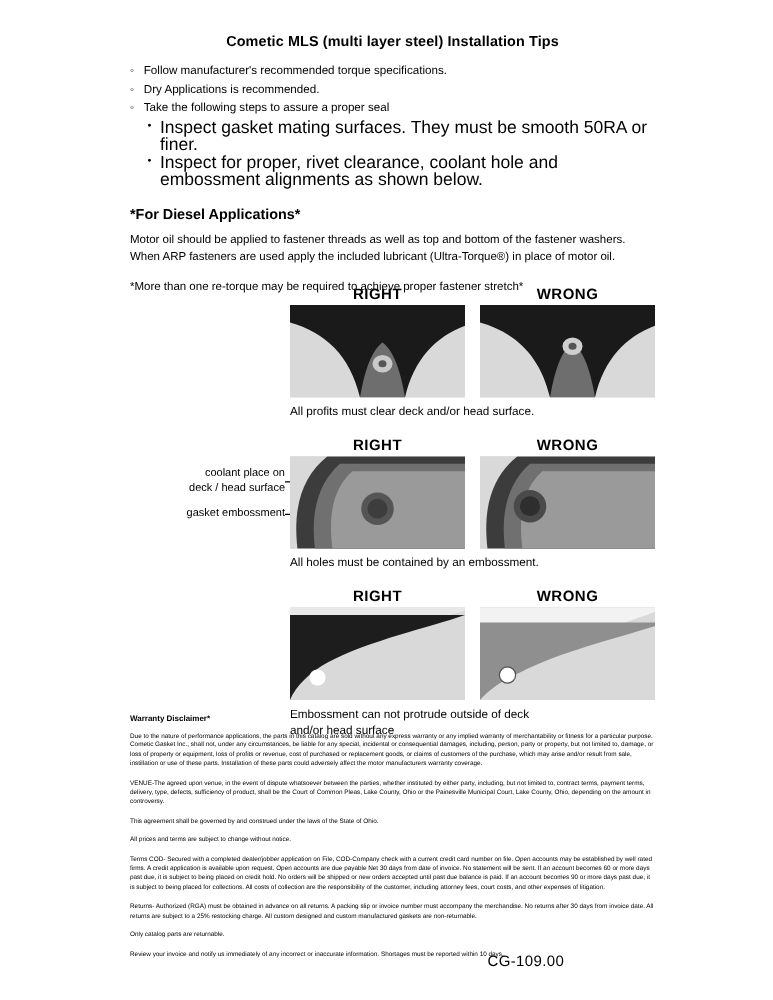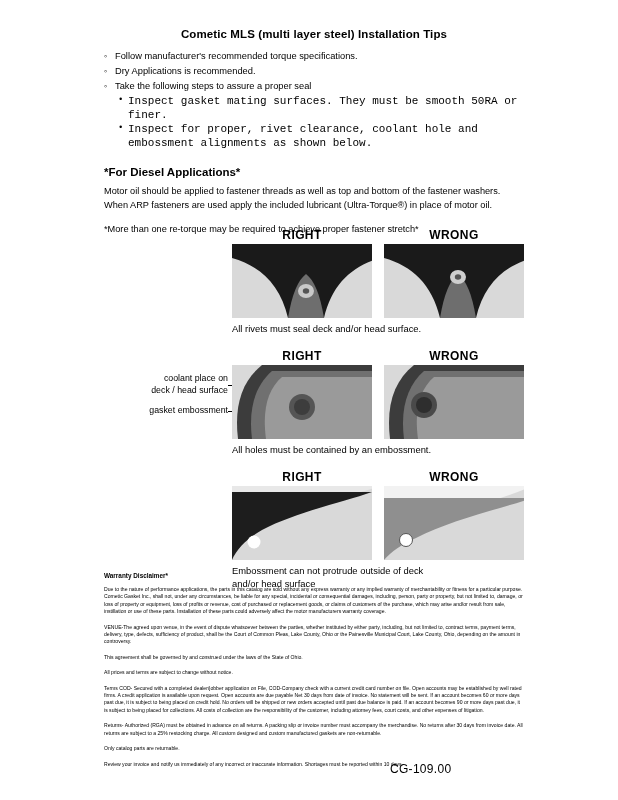--- a/index.html
+++ b/index.html
@@ -51,25 +51,24 @@
     left: 0;
     top: 0;
     font-size: 9px;
   }
   ul.sub {
     list-style: none;
     margin: 0;
     padding: 0 0 0 14px;
   }
   ul.sub > li {
-    font-size: 11px;
+    font-size: 14px;
     line-height: 14px;
     padding-left: 10px;
     position: relative;
-    font-family: Liberation Mono, monospace;
   }
   ul.sub > li:before {
     content: "\2022";
     position: absolute;
     left: 0;
     top: -1px;
     font-size: 9px;
   }
   h2.subtitle {
     font-size: 11.5px;
@@ -229,21 +228,21 @@
         <div class="fig-box">
           <svg width="148" height="74" viewBox="0 0 148 74">
             <rect x="0" y="0" width="148" height="74" fill="#d9d9d9"></rect>
             <path d="M0 0 H148 V14 C120 22 100 40 92 74 H56 C48 40 28 22 0 14 Z" fill="#1a1a1a"></path>
             <path d="M56 74 C60 50 66 36 74 30 C82 36 88 50 92 74 Z" fill="#6e6e6e"></path>
             <ellipse cx="74" cy="33" rx="8" ry="7" fill="#cfcfcf"></ellipse>
             <ellipse cx="74" cy="33" rx="3.2" ry="2.8" fill="#555"></ellipse>
           </svg>
         </div>
       </div>
-      <div class="cap">All rivets must seal deck and/or head surface.</div>
+      <div class="cap">All profits must clear deck and/or head surface.</div>
     </div>
 
     <div class="fig-row" style="margin-top:14px;">
       <div class="callouts">
         <div class="callout-1">
           <span>coolant place on</span><br>
           <span>deck / head surface</span>
         </div>
         <div class="callout-2">gasket embossment</div>
       </div>

